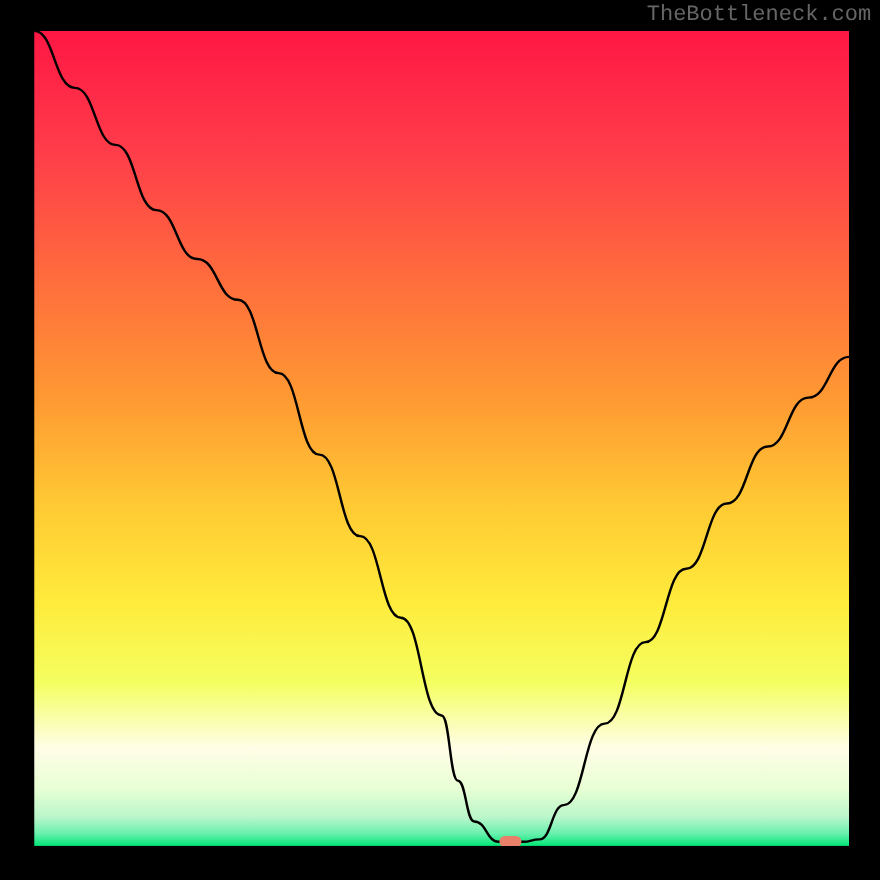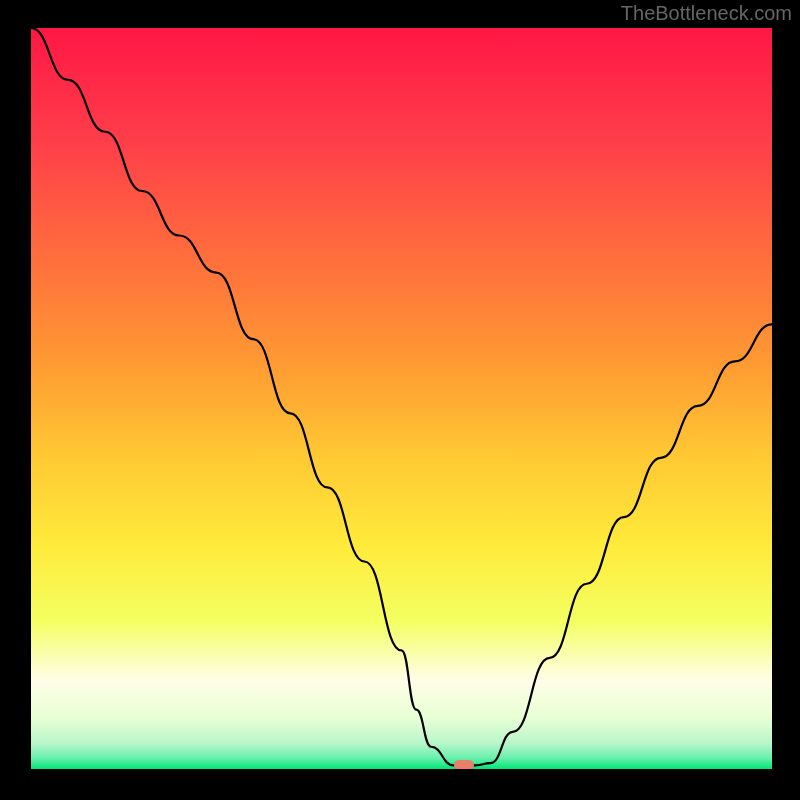--- a/index.html
+++ b/index.html
@@ -10,21 +10,21 @@
       width: 800px;
       height: 800px;
       background: #000000;
     }
     
     .watermark {
       position: absolute;
       top: 2px;
       right: 8px;
       color: #666666;
-      font-family: Liberation Sans, sans-serif;
+      font-family: Liberation Mono, monospace;
       font-size: 20px;
       font-weight: 500;
       z-index: 10;
     }
     
     .plot-area {
       position: absolute;
       left: 31px;
       top: 28px;
       width: 741px;

